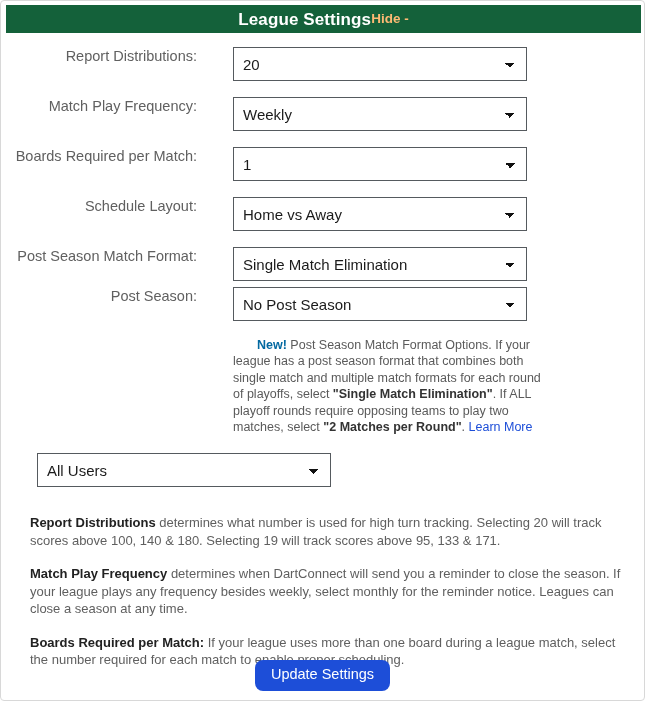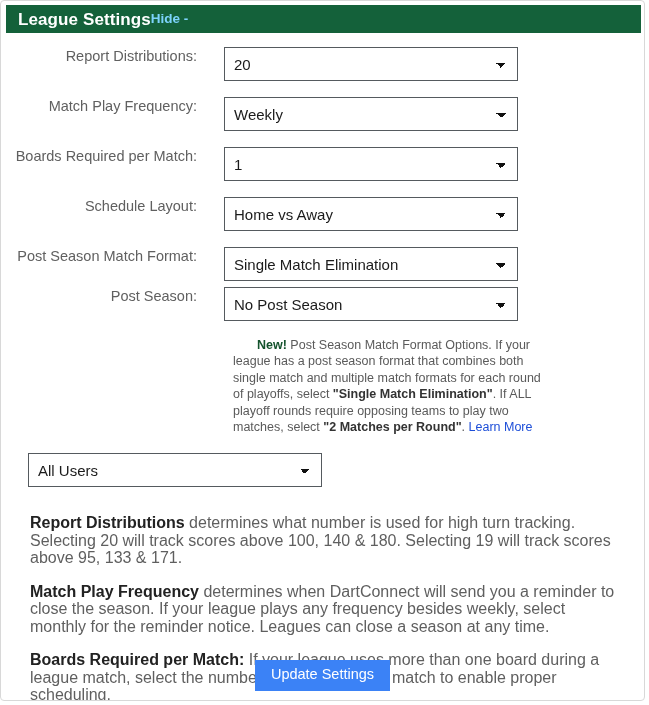--- a/index.html
+++ b/index.html
@@ -29,33 +29,33 @@
   
   .panel-header {
     position: absolute;
     left: 5px;
     top: 4px;
     width: 635px;
     height: 28px;
     background: #14613a;
     display: flex;
     align-items: center;
-    justify-content: flex-start;
+    justify-content: center;
     box-sizing: border-box;
     padding: 0 12px 0 12px;
   }
   .panel-title {
     color: #ffffff;
     font-size: 17px;
     font-weight: bold;
     letter-spacing: 0.1px;
     line-height: 1;
   }
   .hide-toggle {
-    color: #7dd3fc;
+    color: #fdba74;
     font-size: 13.5px;
     font-weight: bold;
     cursor: pointer;
     line-height: 1;
     white-space: nowrap;
   }
 
   
   .form-area {
     position: absolute;
@@ -69,21 +69,21 @@
   }
   .row-label {
     width: 196px;
     padding-right: 0;
     text-align: right;
     color: #606060;
     font-size: 14.5px;
     line-height: 18px;
   }
   .row-field {
-    margin-left: 27px;
+    margin-left: 36px;
   }
 
   select.dc-select {
     width: 294px;
     height: 34px;
     font-family: "Liberation Sans", sans-serif;
     font-size: 15px;
     color: #1b1b1b;
     background-color: #ffffff;
     border: 1px solid #555a5e;
@@ -106,21 +106,21 @@
 
   
   .note-block {
     margin: 2px 0 0 232px;
     width: 320px;
     font-size: 12.5px;
     line-height: 16.4px;
     color: #5a5a5a;
   }
   .note-new {
-    color: #14532d;
+    color: #0369a1;
     font-weight: bold;
     padding-left: 24px;
   }
   .note-strong {
     color: #333333;
     font-weight: bold;
   }
   .note-link {
     color: #1d4ed8;
     text-decoration: none;
@@ -128,46 +128,46 @@
   }
 
   
   .help-area {
     position: absolute;
     left: 29px;
     top: 513px;
     width: 592px;
   }
   .help-p {
-    font-size: 16px;
+    font-size: 13px;
     line-height: 17.5px;
     color: #5f5f5f;
     margin: 0 0 16px 0;
   }
   .help-p b {
     color: #222222;
     font-weight: bold;
   }
 
   
   .footer {
     position: absolute;
     left: 0;
     top: 659px;
     width: 643px;
     text-align: center;
   }
   .update-btn {
     display: inline-block;
-    background: #3b82f6;
+    background: #1d4ed8;
     color: #ffffff;
     font-family: "Liberation Sans", sans-serif;
     font-size: 14.5px;
     border: none;
-    border-radius: 0;
+    border-radius: 8px;
     padding: 7px 16px 8px 16px;
     cursor: pointer;
     line-height: 1.1;
   }
 </style>
 </head>
 <body>
 
 <div class="panel">
 

